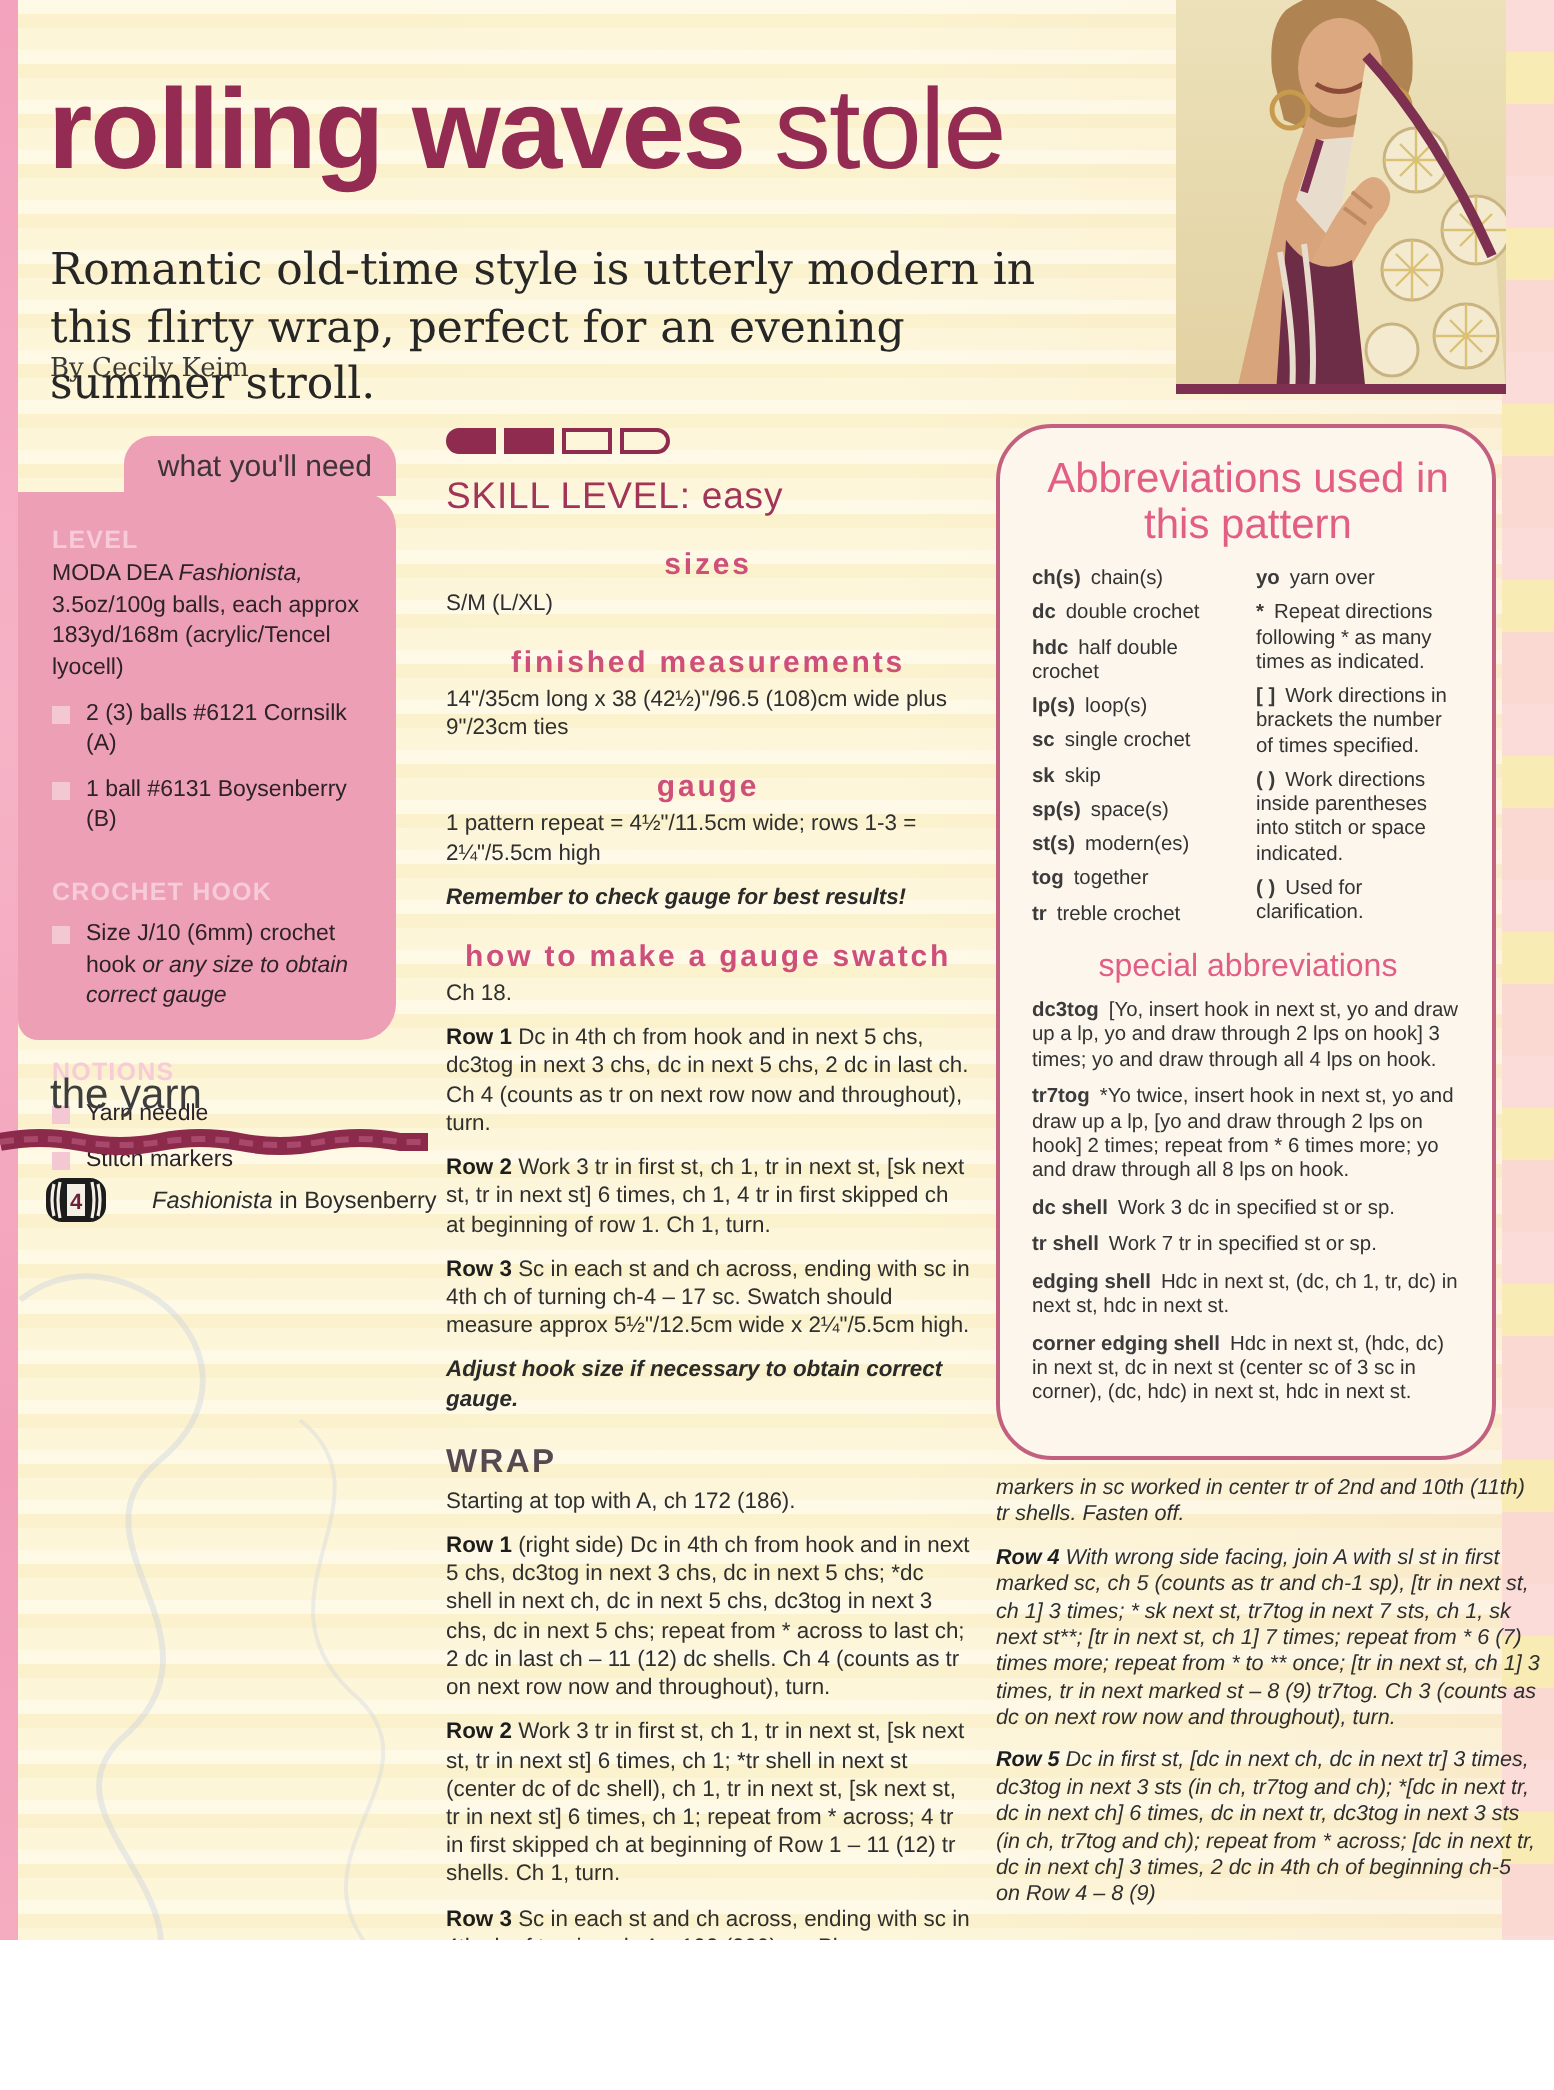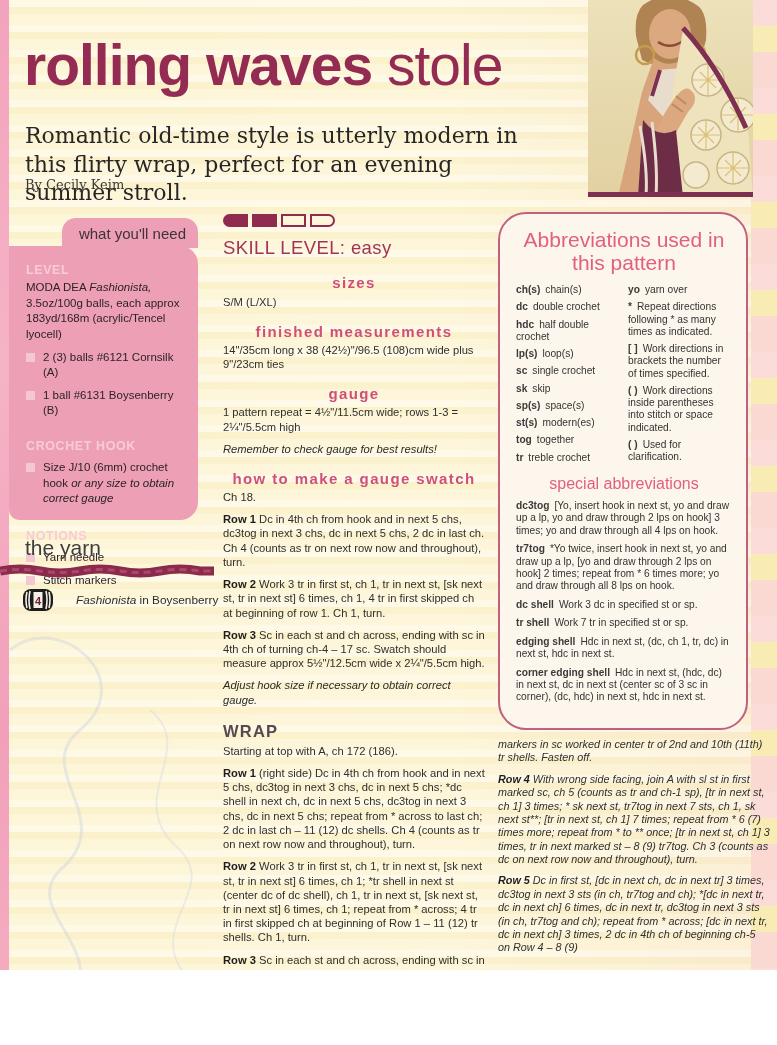--- a/index.html
+++ b/index.html
@@ -45,21 +45,21 @@
   .pills{display:flex;gap:4px;margin-bottom:9px;}
   .pill{width:25px;height:13px;border:2px solid #8e2b4e;box-sizing:border-box;}
   .pill.f{background:#8e2b4e;}
   .pill:first-child{border-radius:8px 0 0 8px;}
   .pill:last-child{border-radius:0 8px 8px 0;}
   .skill-label{font-size:18.5px;color:#a23458;letter-spacing:.4px;margin:2px 0 14px;}
   .h-pink{font-size:15px;color:#cf4f7b;letter-spacing:1.4px;font-weight:700;margin:13px 0 2px;text-align:center;}
   .wrap-h{font-size:16.5px;color:#564a50;letter-spacing:1.2px;font-weight:600;margin:14px 0 2px;}
   .mid p, .cont p{margin:0 0 8px;}
   .row-label{font-weight:bold;color:#1d1d1d;}
-  .note{font-style:italic;color:#2a2a2a;}
+  .note{font-style:italic;color:#2a2a2a;font-weight:bold;}
   
   .rightcol{position:absolute;left:498px;top:212px;width:272px;}
   .ab-box{width:250px;height:518px;box-sizing:border-box;background:#fcf6ec;border:2px solid #c2607f;
     border-radius:28px;padding:14px 14px 0 16px;overflow:hidden;}
   .ab-title{text-align:center;font-size:21px;line-height:1.1;color:#e25e84;margin:0 0 10px;font-weight:500;}
   .ab-cols{display:flex;gap:8px;}
   .ab-col{width:50%;}
   .ab-item{font-size:10.2px;line-height:1.2;margin:0 0 5px;color:#333;}
   .ab-term{font-weight:bold;color:#3b3b3b;margin-right:5px;}
   .sp-head{text-align:center;font-size:16px;color:#e25e84;margin:6px 0 7px;font-weight:500;}

